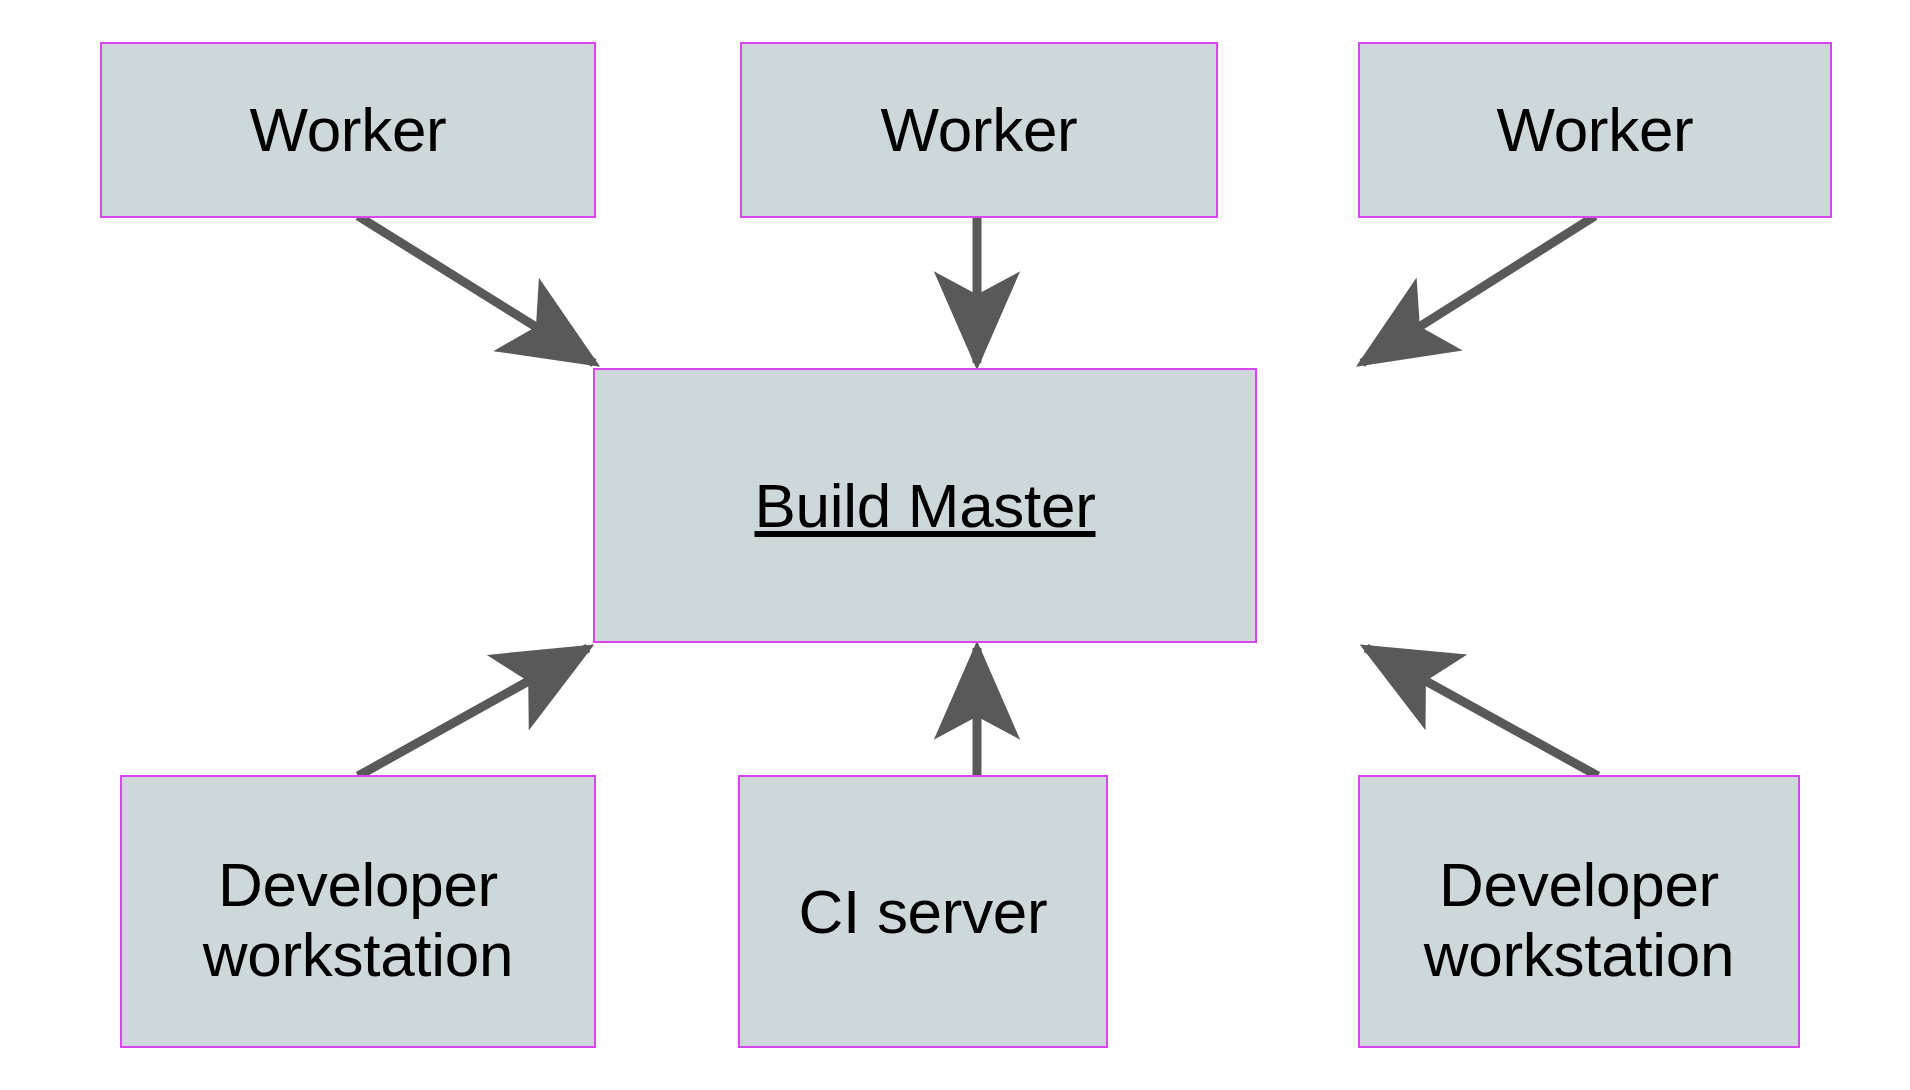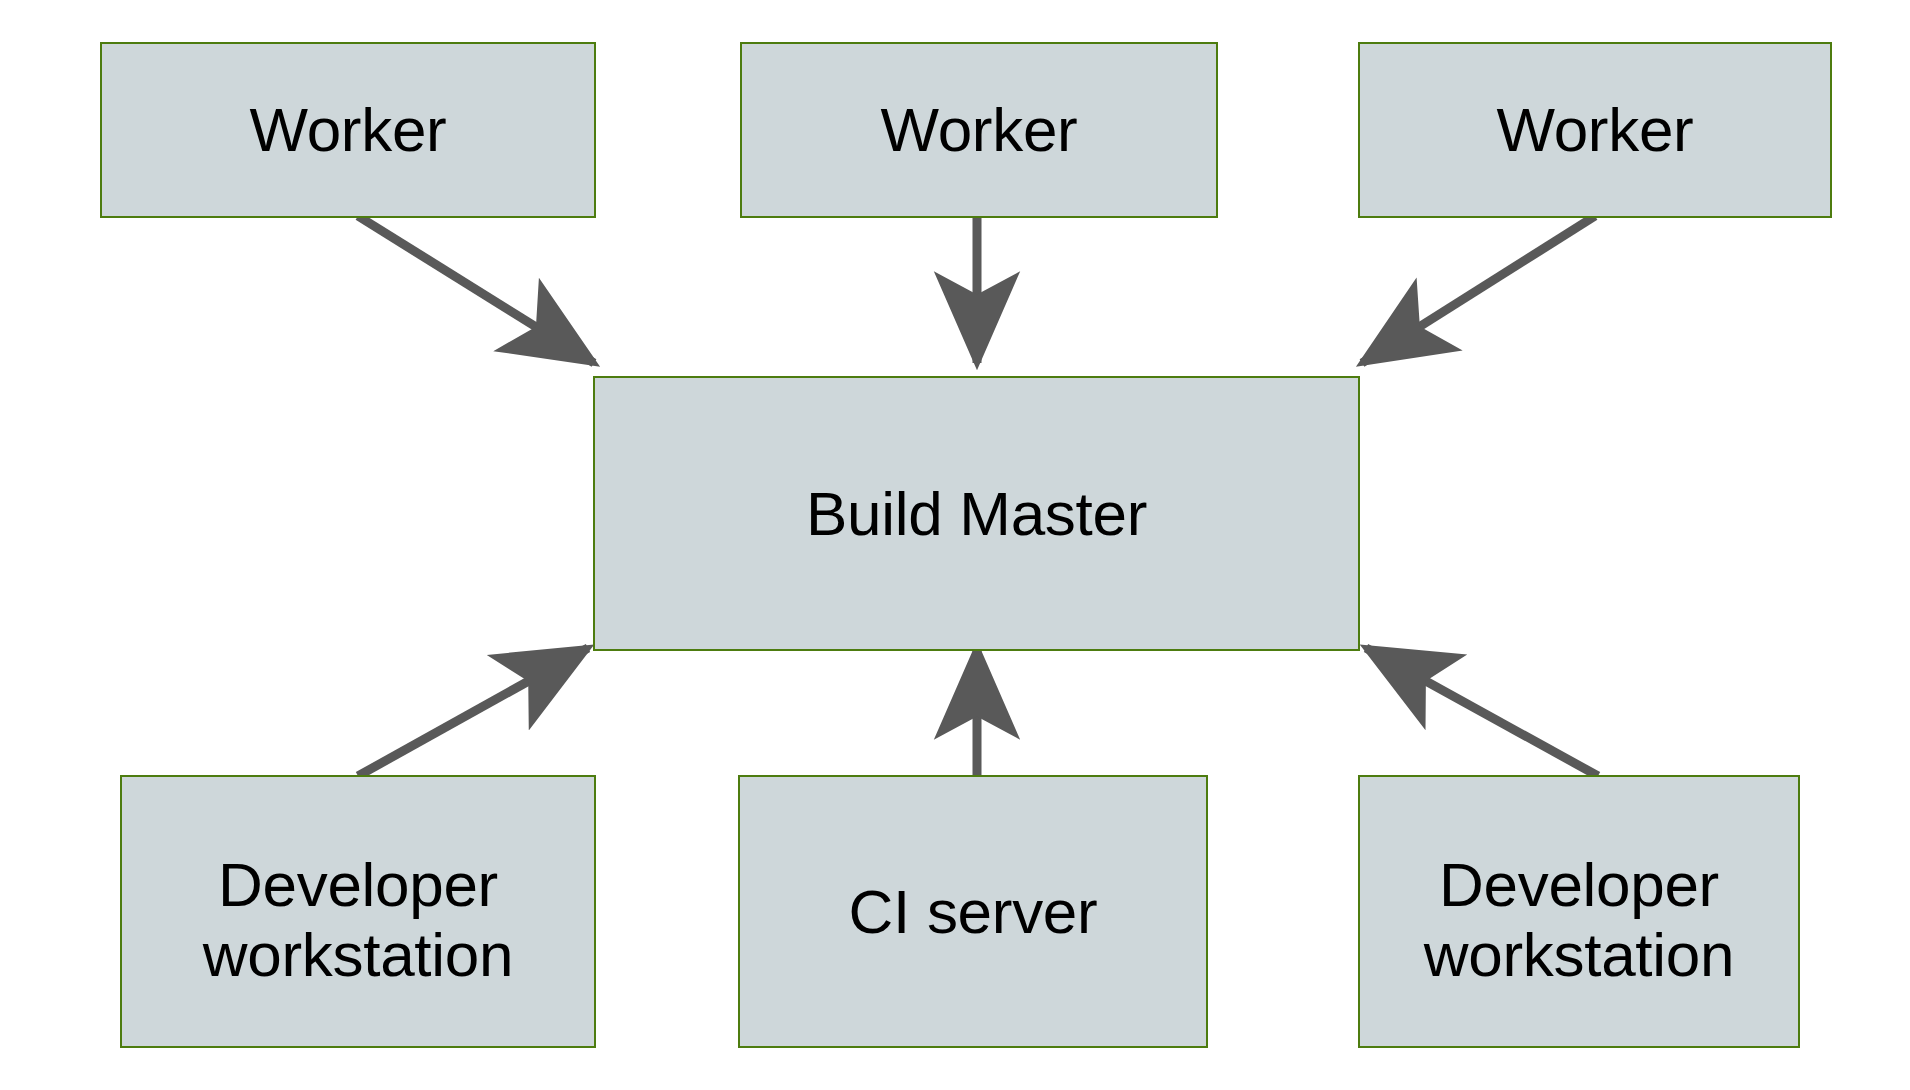--- a/index.html
+++ b/index.html
@@ -19,21 +19,21 @@
     position: absolute;
     left: 0;
     top: 0;
     width: 1910px;
     height: 1090px;
   }
   .node-box {
     position: absolute;
     box-sizing: border-box;
     background: #ced7da;
-    border: 2px solid #4d7c0f;
+    border: 2px solid #d946ef;
     display: flex;
     align-items: center;
     justify-content: center;
     text-align: center;
   }
   .node-label {
     font-family: "Liberation Sans", sans-serif;
     font-weight: 400;
     color: #000000;
     line-height: 1.12;
@@ -77,30 +77,30 @@
   </div>
 
   <div class="node-box" style="left:740px; top:42px; width:478px; height:176px;">
     <span class="node-label size-worker">Worker</span>
   </div>
 
   <div class="node-box" style="left:1358px; top:42px; width:474px; height:176px;">
     <span class="node-label size-worker">Worker</span>
   </div>
 
-  <div class="node-box" style="left:593px; top:376px; width:767px; height:275px;">
+  <div class="node-box" style="left:593px; top:368px; width:664px; height:275px;text-decoration:underline;">
     <span class="node-label size-master">Build Master</span>
   </div>
 
   <div class="node-box" style="left:120px; top:775px; width:476px; height:273px;">
     <span class="node-label size-dev">Developer
 workstation</span>
   </div>
 
-  <div class="node-box" style="left:738px; top:775px; width:470px; height:273px;">
+  <div class="node-box" style="left:738px; top:775px; width:370px; height:273px;">
     <span class="node-label size-ci">CI server</span>
   </div>
 
   <div class="node-box" style="left:1358px; top:775px; width:442px; height:273px;">
     <span class="node-label size-dev">Developer
 workstation</span>
   </div>
 
 </div>
 

